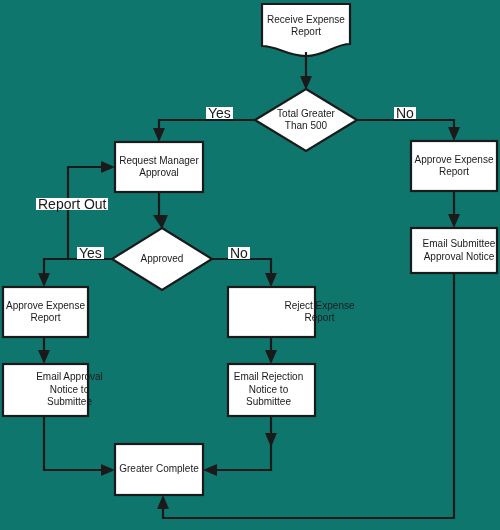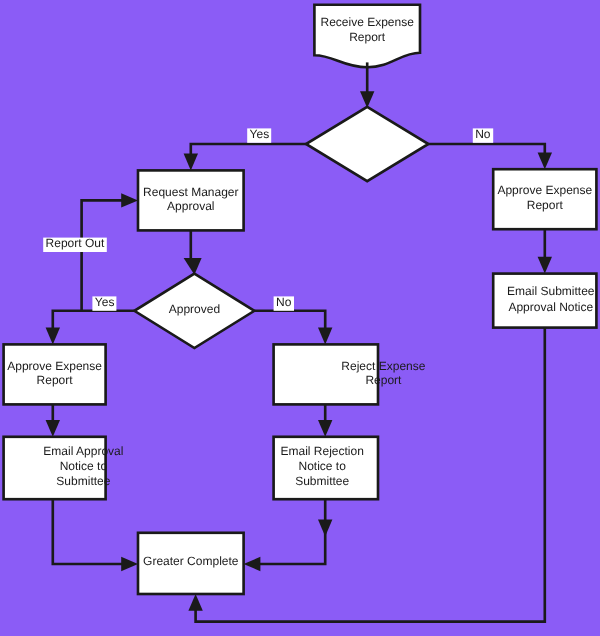--- a/index.html
+++ b/index.html
@@ -7,21 +7,21 @@
     padding: 0;
     background: #ffffff;
   }
   body {
     font-family: "Liberation Sans", sans-serif;
   }
   #flow-root {
     position: relative;
     width: 500px;
     height: 530px;
-    background: #8b5cf6;
+    background: #0f766e;
     overflow: hidden;
   }
   #flow-svg {
     position: absolute;
     left: 0;
     top: 0;
     width: 500px;
     height: 530px;
   }
   .node-shape {
@@ -54,21 +54,21 @@
     font-family: "Liberation Sans", sans-serif;
     font-size: 10px;
     line-height: 12.5px;
     color: #1a1a1a;
     pointer-events: none;
     white-space: pre-line;
   }
   .edge-label {
     position: absolute;
     font-family: "Liberation Sans", sans-serif;
-    font-size: 10px;
+    font-size: 14px;
     line-height: 12px;
     color: #1a1a1a;
     background: #ffffff;
     padding: 0 2px;
     white-space: nowrap;
   }
 </style>
 </head>
 <body>
 
@@ -136,20 +136,22 @@
     <polygon class="arrowhead" points="454,228 448,214 460,214"></polygon>
 
     <path class="conn" d="M 454 273 L 454 518 L 163 518 L 163 504"></path>
     <polygon class="arrowhead" points="163,495 157,509 169,509"></polygon>
 
   </svg>
 
   <div class="node-label" style="left:262px; top:8px; width:88px; height:36px;">Receive Expense
 Report</div>
 
+  <div class="node-label" style="left:266px; top:102px; width:80px; height:36px;">Total Greater
+Than 500</div>
 
   <div class="node-label" style="left:115px; top:142px; width:88px; height:50px;">Request Manager
 Approval</div>
 
   <div class="node-label" style="left:122px; top:247px; width:80px; height:24px;">Approved</div>
 
   <div class="node-label" style="left:3px; top:287px; width:85px; height:50px;">Approve Expense
 Report</div>
 
   <div class="node-label" style="left:3px; top:364px; width:105px; height:52px;padding-left:14px;">Email Approval

